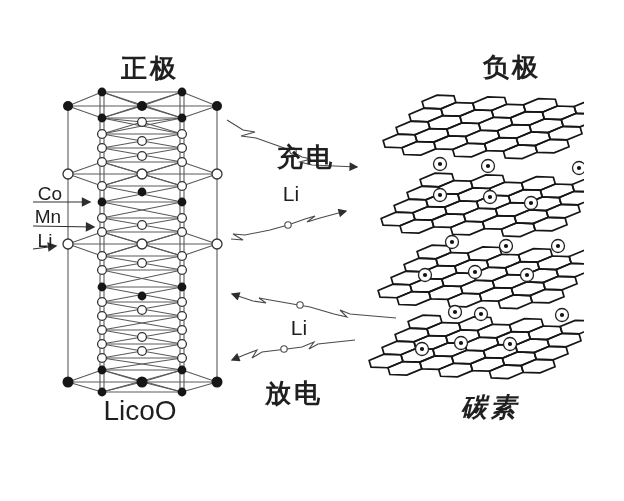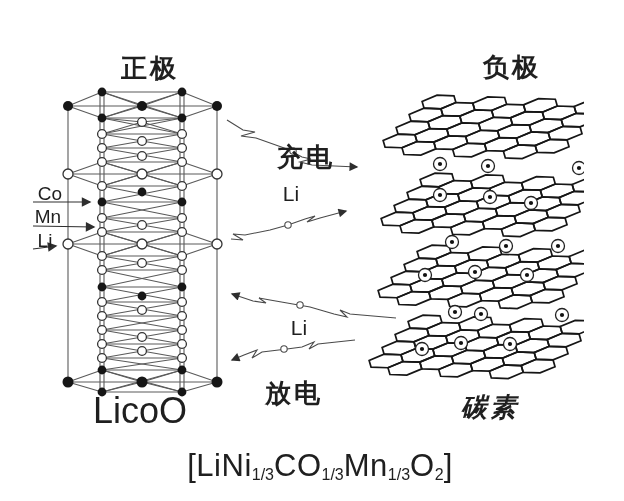--- a/index.html
+++ b/index.html
@@ -6,21 +6,21 @@
   .stage{
     position:relative;width:584px;height:501px;background:#fff;overflow:hidden;
     font-family:"Liberation Sans","DejaVu Sans",sans-serif;color:#1f1f1f;
   }
   .stage svg{position:absolute;left:0;top:0;}
   .lbl{
     position:absolute;transform:translate(-50%,-50%);white-space:nowrap;
     color:#1f1f1f;line-height:1;
   }
   .cjk{font-weight:bold;font-size:26px;letter-spacing:3px;}
-  .latin-big{font-size:36px;font-weight:normal;}
+  .latin-big{font-size:28px;font-weight:normal;}
   .latin-mid{font-size:21px;font-weight:normal;}
   .latin-sm{font-size:19px;font-weight:normal;}
   .formula{font-size:31px;font-weight:normal;letter-spacing:0.5px;}
   .formula .sub{font-size:16px;vertical-align:-4px;letter-spacing:0;}
 </style>
 </head>
 <body>
 
 <div class="stage">
 
@@ -362,17 +362,14 @@
   <div class="lbl latin-mid" style="left:291px;top:193px;">Li</div>
   <div class="lbl latin-mid" style="left:299px;top:327px;">Li</div>
   <div class="lbl cjk" style="left:294px;top:385px;margin-top:8px;">放电</div>
   <div class="lbl cjk" style="left:490px;top:407px;font-style:italic;">碳素</div>
   <div class="lbl latin-big" style="left:140px;top:411px;">LicoO</div>
 
   <div class="lbl latin-sm" style="left:50px;top:193px;">Co</div>
   <div class="lbl latin-sm" style="left:48px;top:216px;">Mn</div>
   <div class="lbl latin-sm" style="left:45px;top:240px;">Li</div>
 
-  <div class="lbl formula" style="left:320px;top:466px;">
-    <span>[LiNi</span><span class="sub">1/3</span><span>CO</span><span class="sub">1/3</span><span>Mn</span><span class="sub">1/3</span><span>O</span><span class="sub">2</span><span>]</span>
-  </div>
 
 </div>
 
 </body></html>

